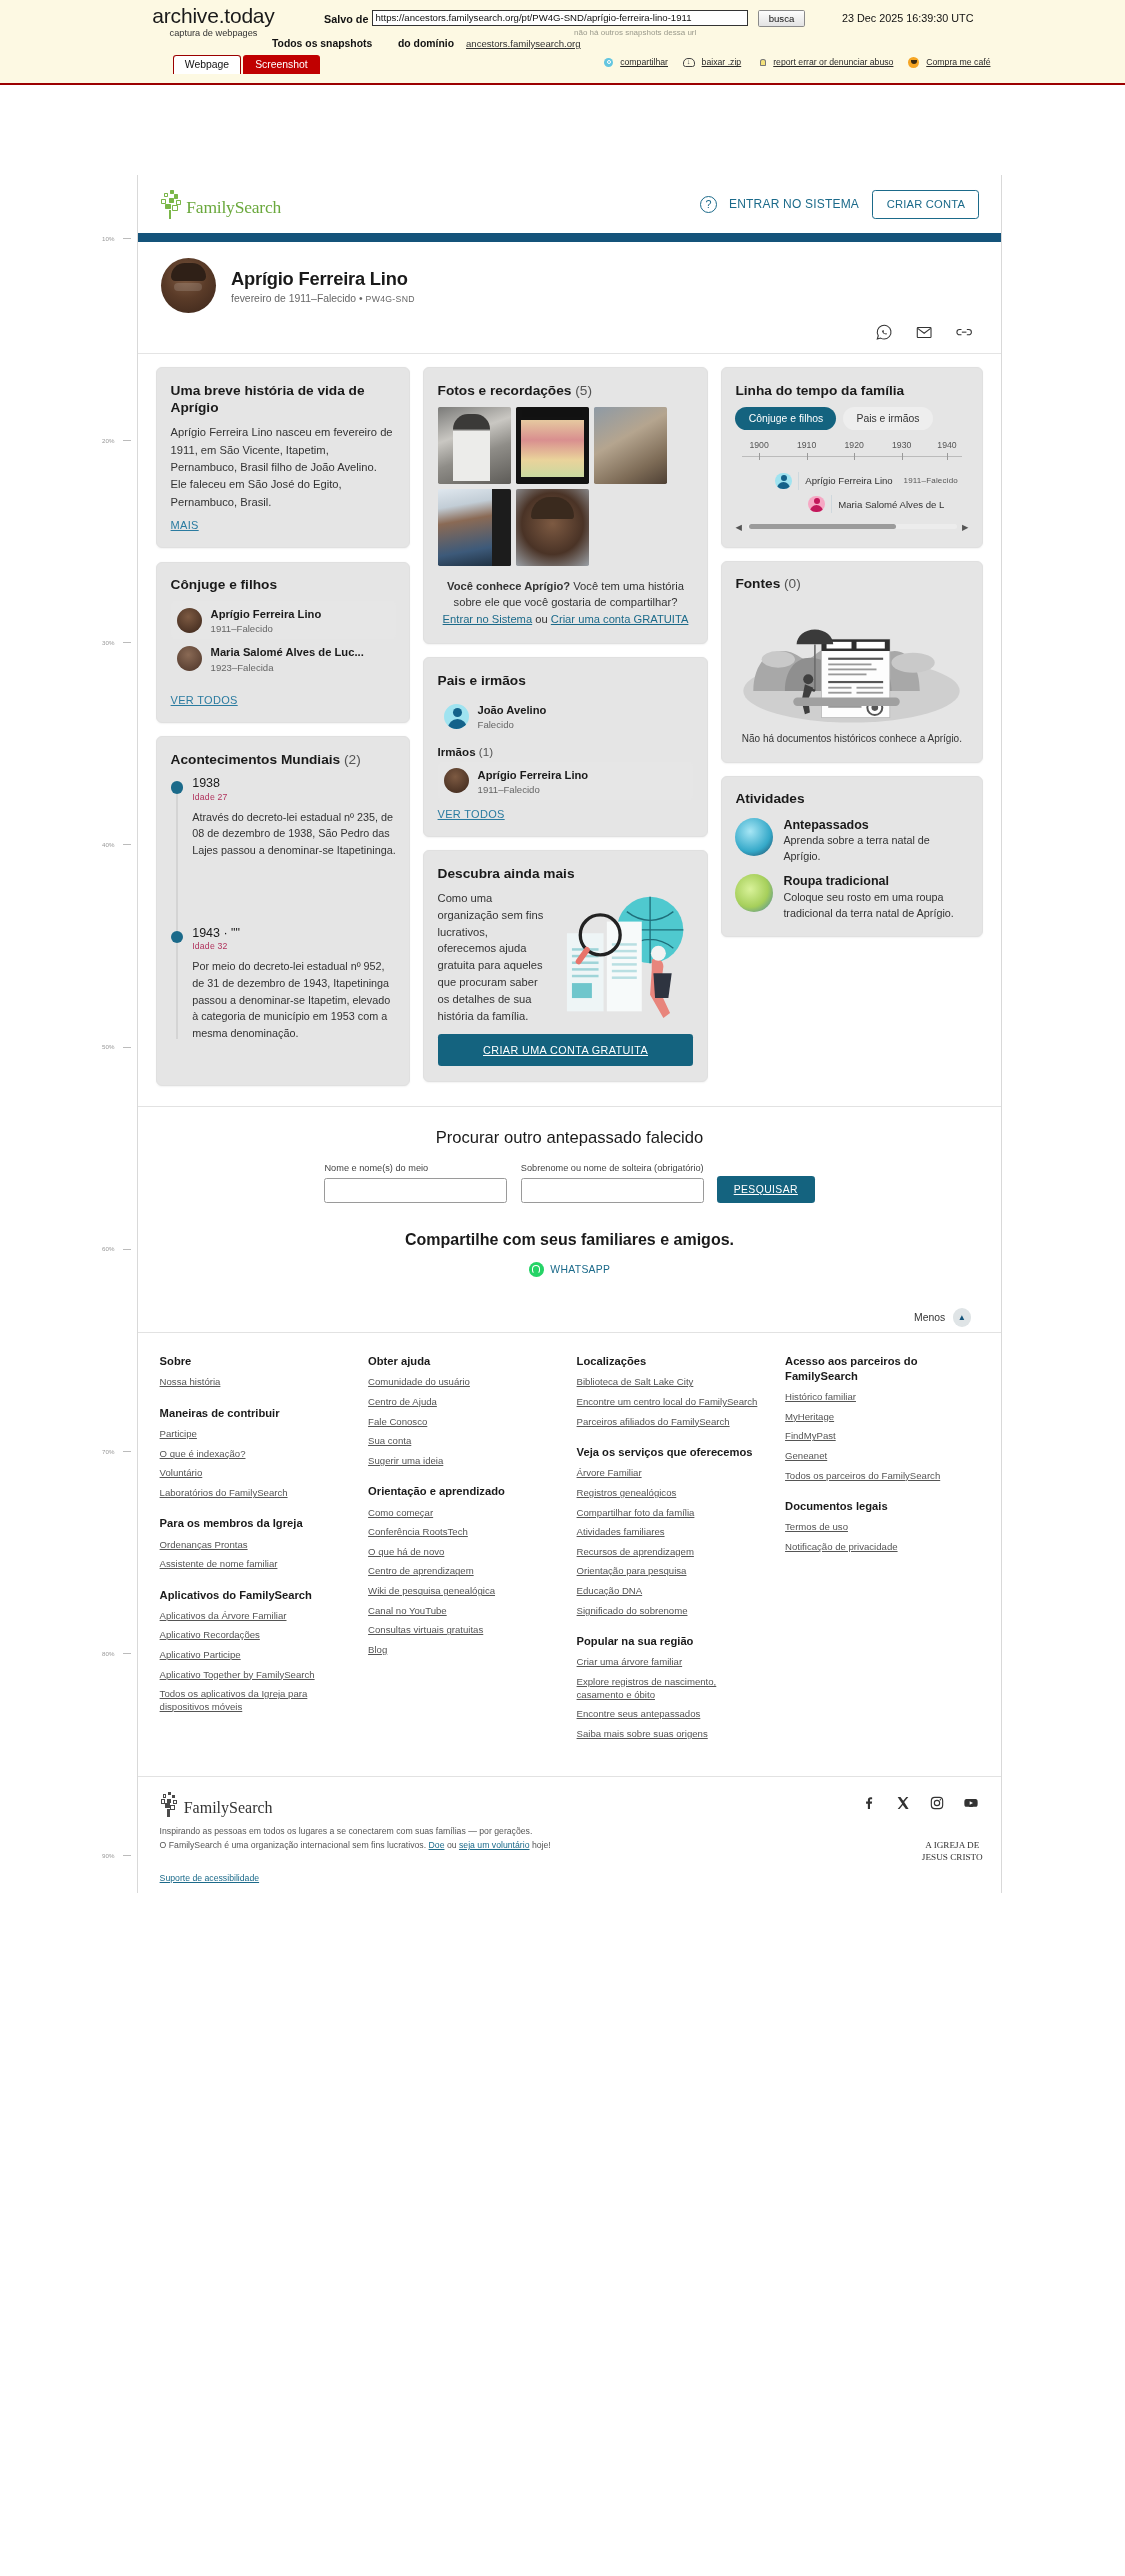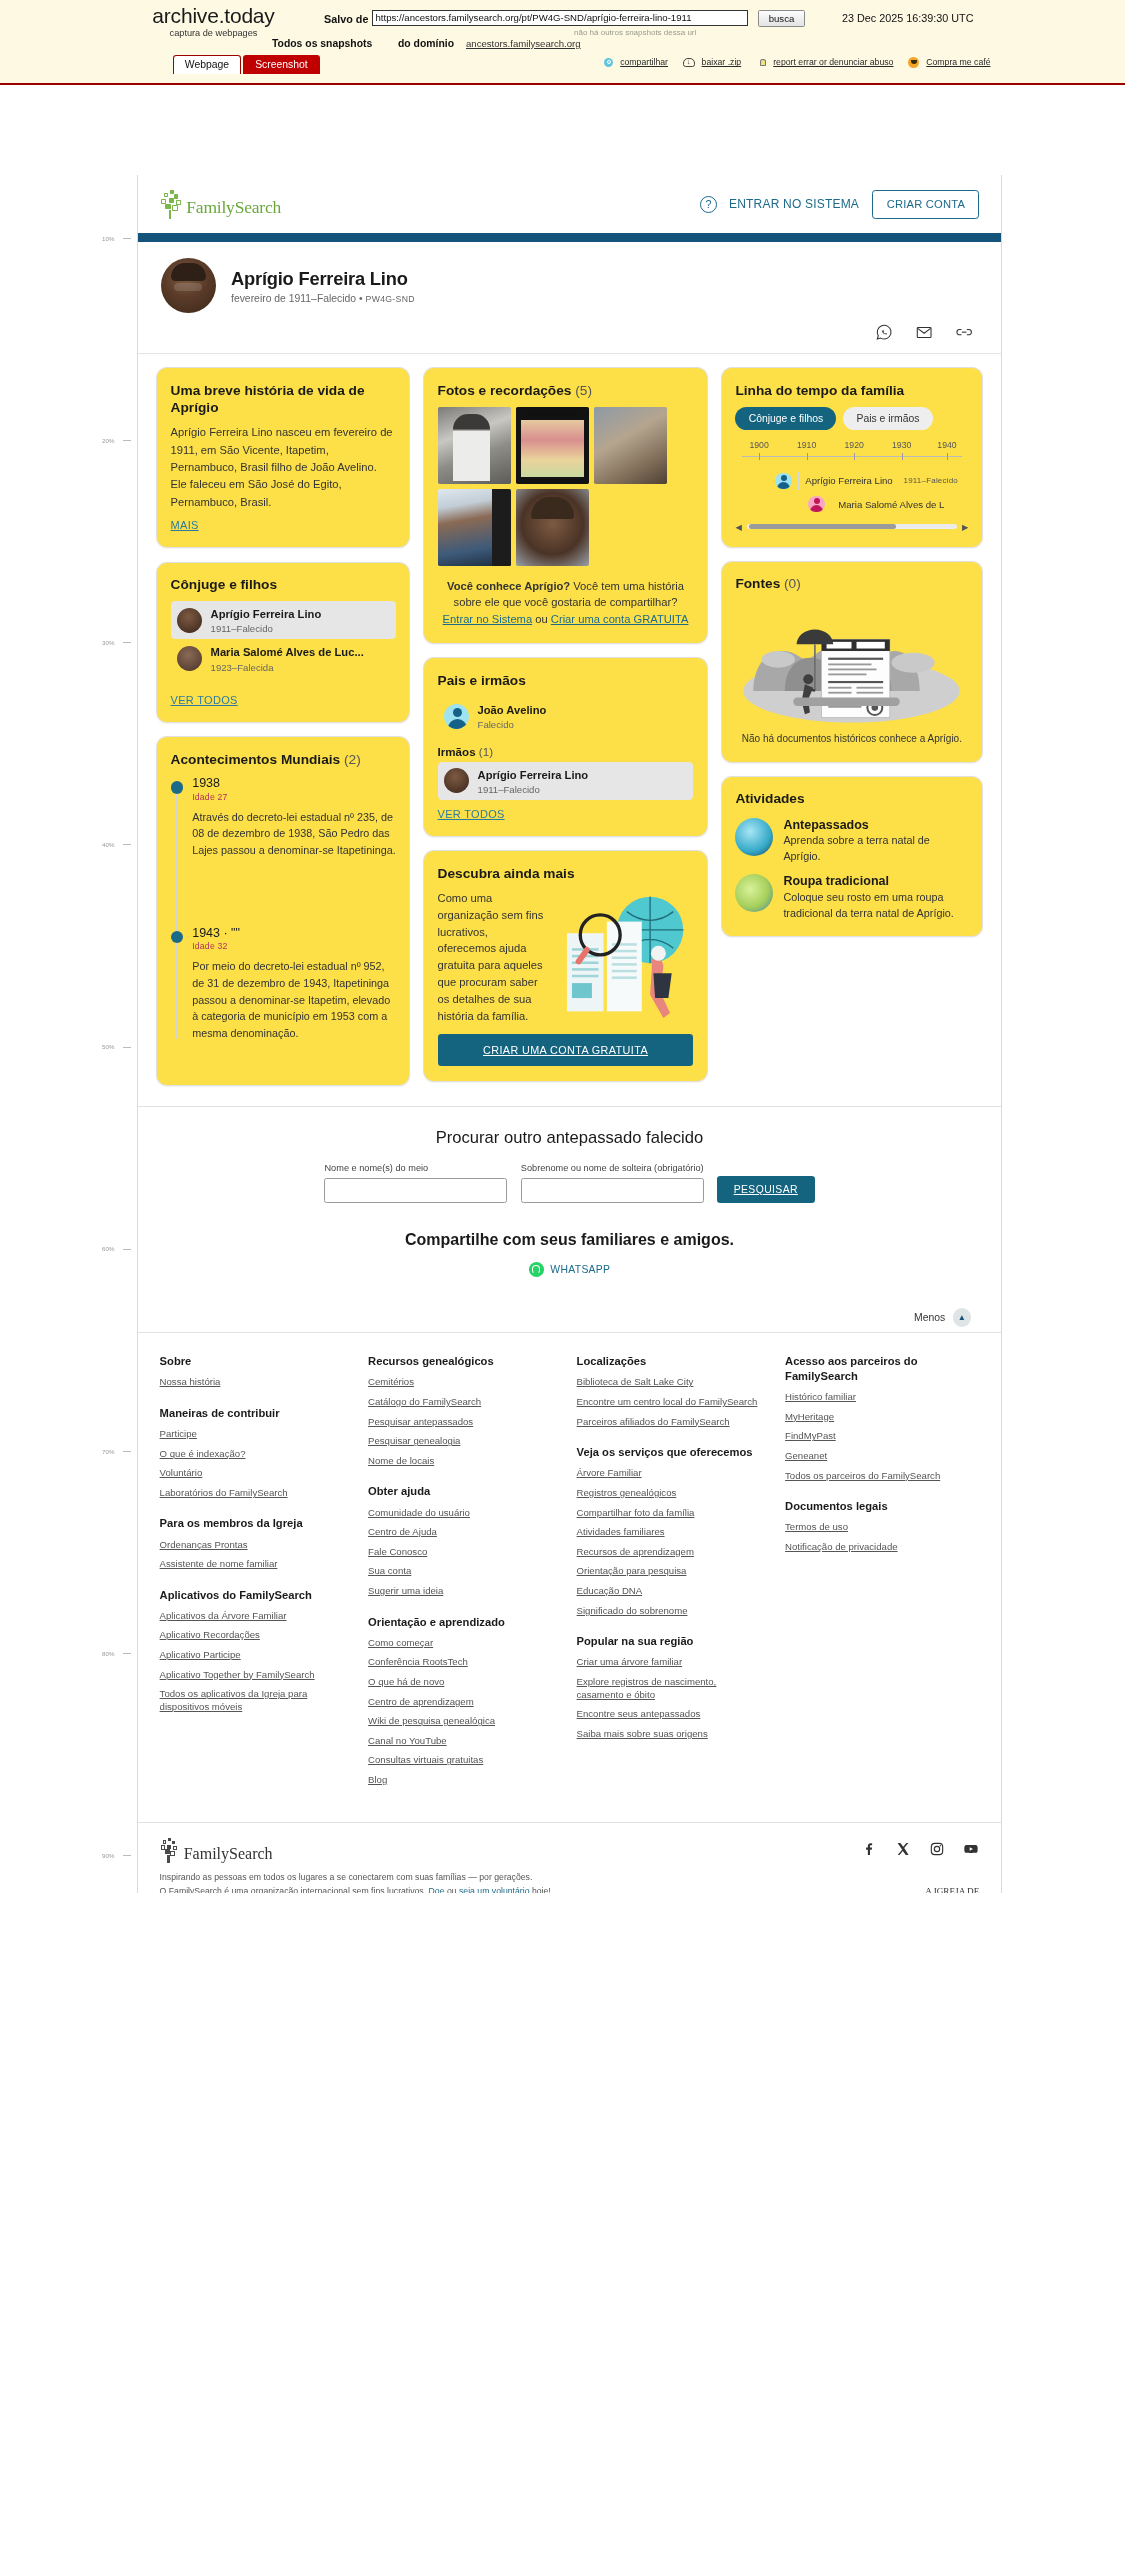--- a/index.html
+++ b/index.html
@@ -96,21 +96,21 @@
   .hero-actions { display: flex; gap: 21.6px; justify-content: flex-end; margin-top: 10px; padding-right: 5px; }
   .hero-actions .act { width: 18.3px; height: 18.3px; color: #333; }
 
   
   .cards { display: flex; gap: 13.3px; padding: 13.3px 18.3px 0; align-items: flex-start; background: #fff; }
   .col { display: flex; flex-direction: column; gap: 13.3px; }
   .col.c1 { width: 255px; }
   .col.c2 { width: 286px; }
   .col.c3 { width: 263px; }
 
-  .card { background: #fde047; border: 0.8px solid #e0e0e0; border-radius: 11px; padding: 13.3px 13.3px 15px; box-shadow: 0 0.8px 1.7px rgba(0,0,0,.05); }
+  .card { background: #e5e5e5; border: 0.8px solid #e0e0e0; border-radius: 6px; padding: 13.3px 13.3px 15px; box-shadow: 0 0.8px 1.7px rgba(0,0,0,.05); }
   .card h3 { font-size: 13.7px; font-weight: 700; color: #1a1a1a; line-height: 1.25; margin-bottom: 8.3px; }
   .card h3 .cnt { font-weight: 400; color: #555; }
   .card p.body { font-size: 11.2px; line-height: 1.55; color: #333; }
   .link { font-size: 11px; color: #2a7ba0; letter-spacing: 0.3px; display: inline-block; margin-top: 8.3px; text-align: right; }
 
   
   .prow { display: flex; align-items: center; gap: 8.3px; padding: 5px 6.7px; border-radius: 4.2px; }
   .prow.hl { background: #e6e6e6; }
   .pav { width: 25px; height: 25px; border-radius: 50%; flex: none; }
   .pav.m { background: radial-gradient(circle at 45% 35%, #7d5a42, #3a251a); }
@@ -648,28 +648,20 @@
             <a href="#">Aplicativos da Árvore Familiar</a>
             <a href="#">Aplicativo Recordações</a>
             <a href="#">Aplicativo Participe</a>
             <a href="#">Aplicativo Together by FamilySearch</a>
             <a href="#">Todos os aplicativos da Igreja para dispositivos móveis</a>
           </div>
         </div>
 
         <div class="fcol">
           <div class="fgroup">
-            <h4>Recursos genealógicos</h4>
-            <a href="#">Cemitérios</a>
-            <a href="#">Catálogo do FamilySearch</a>
-            <a href="#">Pesquisar antepassados</a>
-            <a href="#">Pesquisar genealogia</a>
-            <a href="#">Nome de locais</a>
-          </div>
-          <div class="fgroup">
             <h4>Obter ajuda</h4>
             <a href="#">Comunidade do usuário</a>
             <a href="#">Centro de Ajuda</a>
             <a href="#">Fale Conosco</a>
             <a href="#">Sua conta</a>
             <a href="#">Sugerir uma ideia</a>
           </div>
           <div class="fgroup">
             <h4>Orientação e aprendizado</h4>
             <a href="#">Como começar</a>

